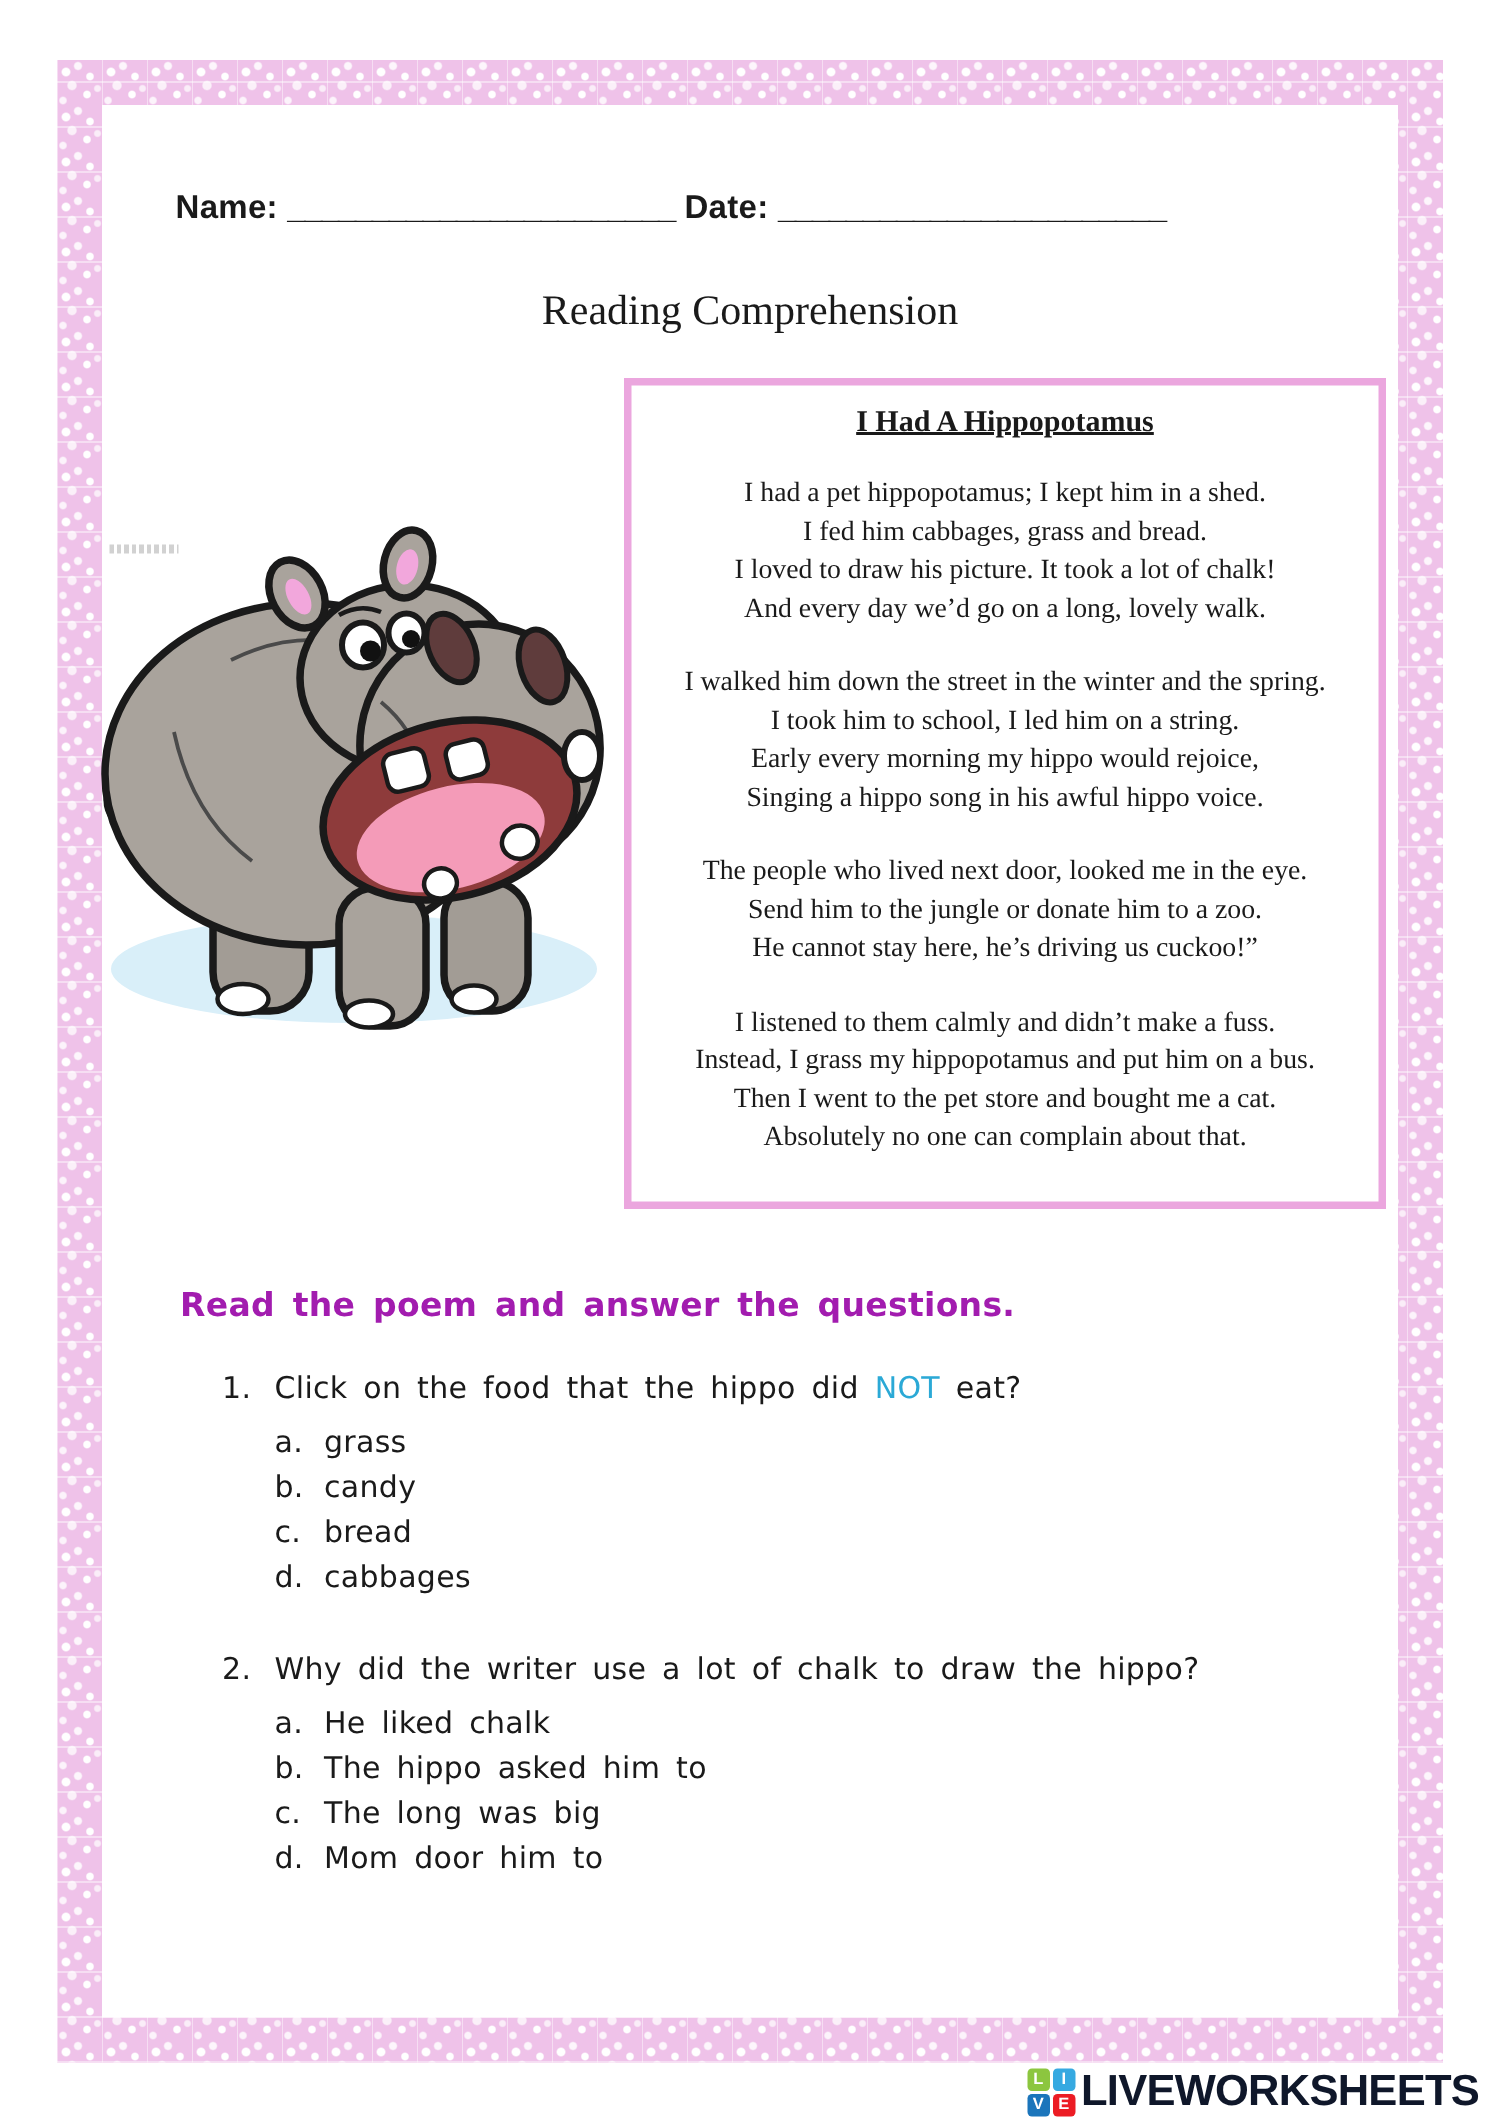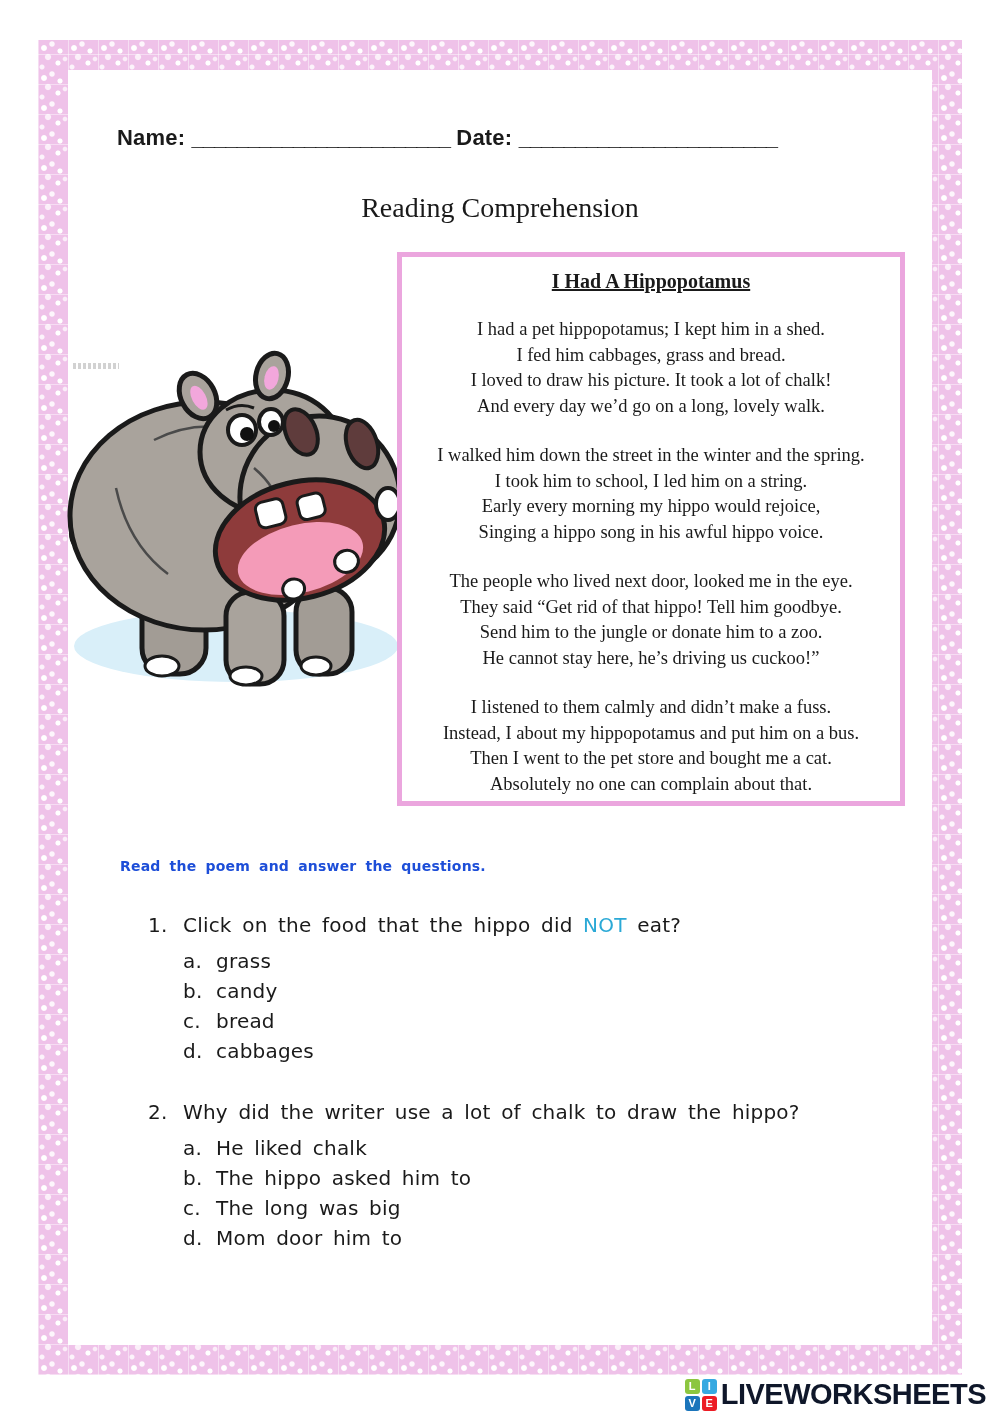--- a/index.html
+++ b/index.html
@@ -23,33 +23,33 @@
   .frame-inner{position:absolute;left:30px;top:30px;right:30px;bottom:30px;background:#ffffff;}
 
   .name-row{position:absolute;left:117px;top:125px;font-size:22px;font-weight:700;
             letter-spacing:.2px;white-space:nowrap;}
   .name-row .blank{font-weight:700;letter-spacing:-1px;}
 
   .doc-title{position:absolute;left:0;top:192px;width:1000px;text-align:center;
              font-size:28px;font-weight:400;font-family:Liberation Serif, serif;}
 
   
-  .poem-box{position:absolute;left:397px;top:252px;width:508px;height:554px;
+  .poem-box{position:absolute;left:416px;top:252px;width:508px;height:554px;
             border:5px solid #EBA6DE;background:#ffffff;box-sizing:border-box;
             font-family:"Liberation Serif",serif;text-align:center;}
   .poem-title{margin-top:13px;font-size:20px;font-weight:700;text-decoration:underline;}
   .stanza{margin-top:24px;font-size:18.5px;line-height:25.5px;}
 
   
   .hippo-wrap{position:absolute;left:58px;top:348px;width:348px;height:348px;}
   .watermark{position:absolute;left:73px;top:363px;width:46px;height:6px;opacity:.45;
              background:repeating-linear-gradient(90deg,#9a9a9a 0 3px,transparent 3px 5px);}
 
   
-  .instruction{position:absolute;left:120px;top:858px;font-size:14px;color:#1d4ed8;
+  .instruction{position:absolute;left:120px;top:858px;font-size:22px;color:#a21caf;
                font-weight:700;letter-spacing:.2px;word-spacing:5px;}
   .qfont{font-family:"DejaVu Sans",sans-serif;letter-spacing:.2px;word-spacing:4px;}
   .question{position:absolute;left:148px;font-size:20px;}
   .q1{top:913px;}
   .q2{top:1100px;}
   .q-line{display:flex;}
   .q-num{width:35px;flex:0 0 35px;}
   .hl{color:#2BA9D6;}
   .options{margin-top:9px;margin-left:35px;}
   .option{display:flex;height:30px;align-items:center;cursor:pointer;}
@@ -152,27 +152,26 @@
       <div>And every day we’d go on a long, lovely walk.</div>
     </div>
     <div class="stanza">
       <div>I walked him down the street in the winter and the spring.</div>
       <div>I took him to school, I led him on a string.</div>
       <div>Early every morning my hippo would rejoice,</div>
       <div>Singing a hippo song in his awful hippo voice.</div>
     </div>
     <div class="stanza">
       <div>The people who lived next door, looked me in the eye.</div>
-      <div>They said “Get rid of that hippo! Tell him goodbye.</div>
       <div>Send him to the jungle or donate him to a zoo.</div>
       <div>He cannot stay here, he’s driving us cuckoo!”</div>
     </div>
     <div class="stanza">
       <div>I listened to them calmly and didn’t make a fuss.</div>
-      <div>Instead, I about my hippopotamus and put him on a bus.</div>
+      <div>Instead, I grass my hippopotamus and put him on a bus.</div>
       <div>Then I went to the pet store and bought me a cat.</div>
       <div>Absolutely no one can complain about that.</div>
     </div>
   </div>
 
   <div class="instruction qfont">Read the poem and answer the questions.</div>
 
   <div class="question q1 qfont">
     <div class="q-line">
       <span class="q-num">1.</span>

